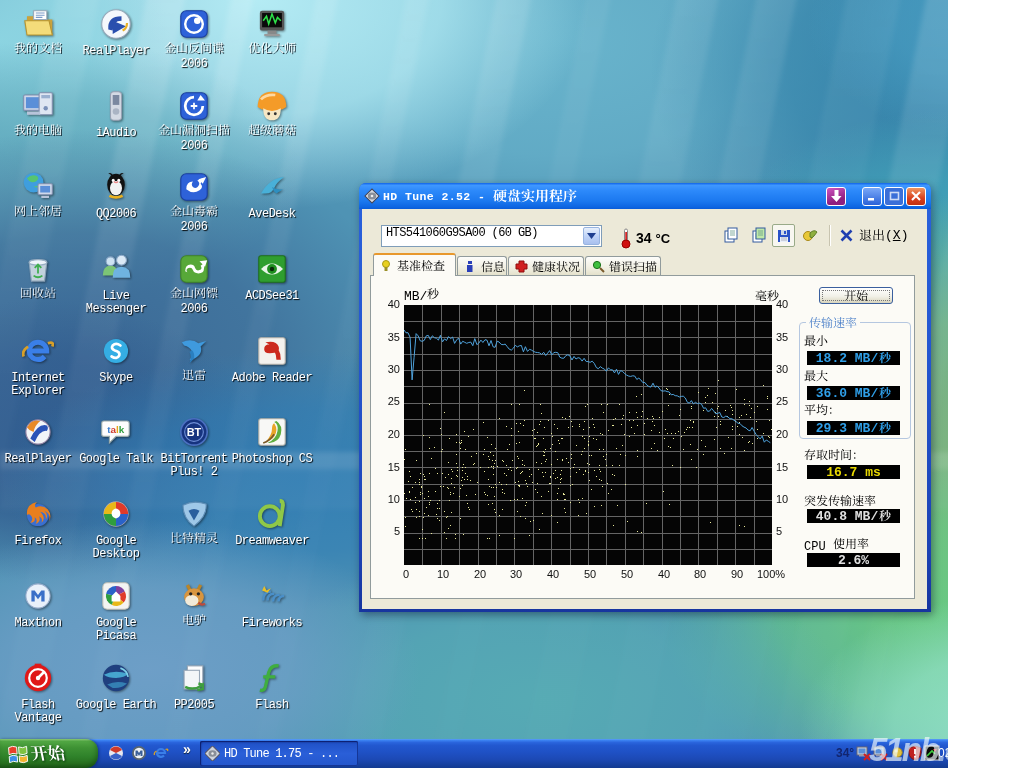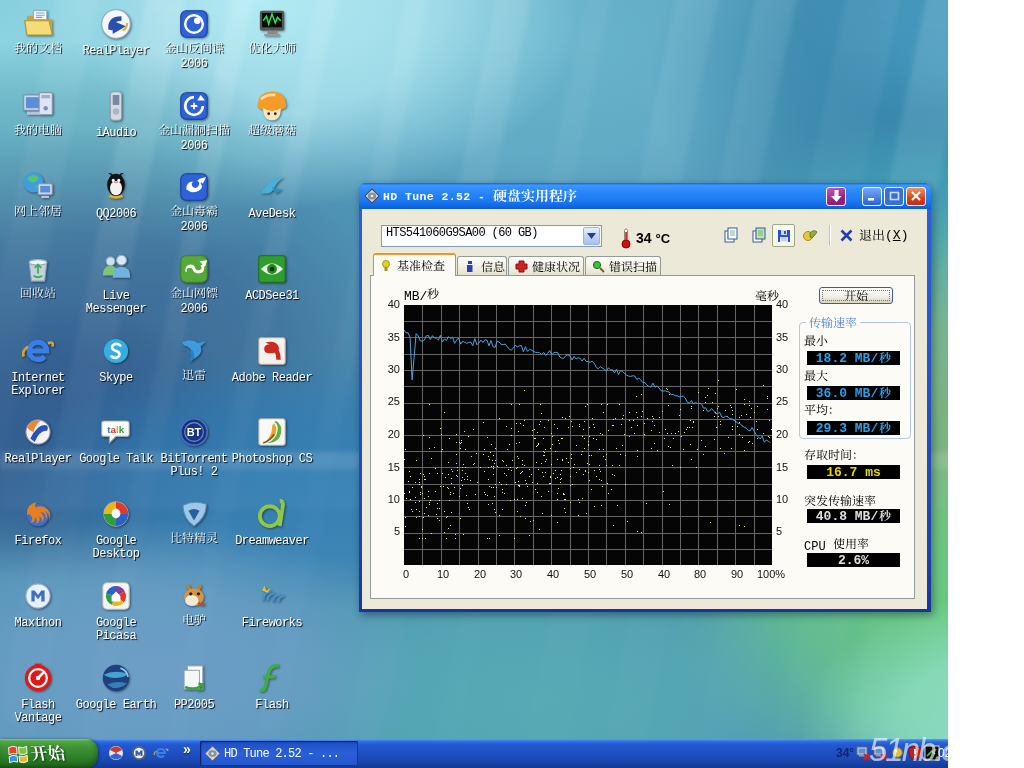--- a/index.html
+++ b/index.html
@@ -51,21 +51,21 @@
  background:linear-gradient(180deg,#8fce7a 0%,#51a743 8%,#3e9234 30%,#2f822a 60%,#27701f 85%,#1f5f1a 100%);
  box-shadow:inset -2px -2px 4px rgba(0,40,0,.3), 1px 0 3px rgba(0,0,40,.4)}
 .ssh{filter:drop-shadow(1px 1px 1px rgba(0,40,0,.8))}
 .chev{left:183px;top:2px;color:#fff;font-size:14px;font-weight:bold;text-shadow:0 1px 1px #123}
 .tbtn2{position:absolute;left:200px;top:2px;width:158px;height:25px;border-radius:2px;display:flex;align-items:center;
  background:linear-gradient(180deg,#1e4fc4,#2a5fd8 50%,#2456cc);box-shadow:inset 1px 1px 2px rgba(0,0,60,.55), inset 0 0 0 1px #16389a}
 .tsk-t{font-family:"Liberation Mono",monospace;font-size:12px;color:#fff;letter-spacing:-0.8px;white-space:nowrap}
 .clk{left:938px;top:7px;font-size:12px;color:#fff;font-family:"Liberation Sans",sans-serif}
 .wm{position:absolute;left:869px;top:731px;font-family:"Liberation Sans",sans-serif;font-style:italic;
  color:rgba(242,250,253,.66);white-space:nowrap;filter:blur(0.3px)}
-.wm1{font-size:33px;font-weight:normal;letter-spacing:-2px}
+.wm1{font-size:33px;font-weight:bold;letter-spacing:-2px}
 .wm2{font-size:30px;font-weight:bold;letter-spacing:-1.5px;color:rgba(228,240,248,.58)}
 </style></head><body>
 <div id="scr">
     <svg id="streaks" viewBox="0 0 1024 768">
       <defs>
         <radialGradient id="g0">
           <stop offset="0" stop-color="#6fbcd2" stop-opacity="0.8"></stop>
           <stop offset="0.55" stop-color="#6fbcd2" stop-opacity="0.58"></stop>
           <stop offset="1" stop-color="#6fbcd2" stop-opacity="0"></stop>
         </radialGradient>
@@ -1004,21 +1004,21 @@
         <path d="M4 8 a4 4 0 1 1 8 0 L4 8 a4 4 0 0 0 7 2.5" fill="none" stroke="#3a7fe8" stroke-width="2.2"></path>
         <path d="M1.5 10 Q0.5 7.5 3.5 6 M12.5 4.5 Q15.5 3.5 14.5 6" stroke="#d8a028" stroke-width="1.3" fill="none"></path>
       </svg>
       <div class="abs chev">»</div>
       <div class="tbtn2">
         <svg width="15" height="15" viewBox="0 0 15 15" style="margin:0 4px 0 5px;flex:none">
           <rect x="2" y="2" width="11" height="11" fill="#cfd4dc" stroke="#556" transform="rotate(45 7.5 7.5)"></rect>
           <ellipse cx="7.5" cy="7.5" rx="4" ry="3.2" fill="#8a8f98"></ellipse>
           <circle cx="7.5" cy="7.5" r="1.2" fill="#eee"></circle>
         </svg>
-        <span class="tsk-t">HD Tune 2.52 - ...</span>
+        <span class="tsk-t">HD Tune 1.75 - ...</span>
       </div>
       <div class="abs" style="left:836px;top:7px;font-size:12px;font-weight:bold;color:#12256e">34°</div>
       <div class="abs" style="left:856px;top:6px"><svg width="16" height="16" viewBox="0 0 16 16">
           <rect x="1" y="2" width="10" height="8" fill="#cdd4de" stroke="#667"></rect>
           <rect x="2.5" y="3.5" width="7" height="5" fill="#5a8fd8"></rect>
           <rect x="3" y="10" width="6" height="1.5" fill="#99a"></rect>
           <path d="M8 9 L14 15 M14 9 L8 15" stroke="#d02020" stroke-width="2"></path>
         </svg></div>
       <div class="abs" style="left:873px;top:6px"><svg width="16" height="16" viewBox="0 0 16 16">
           <rect x="1" y="2" width="10" height="8" fill="#cdd4de" stroke="#667"></rect>

